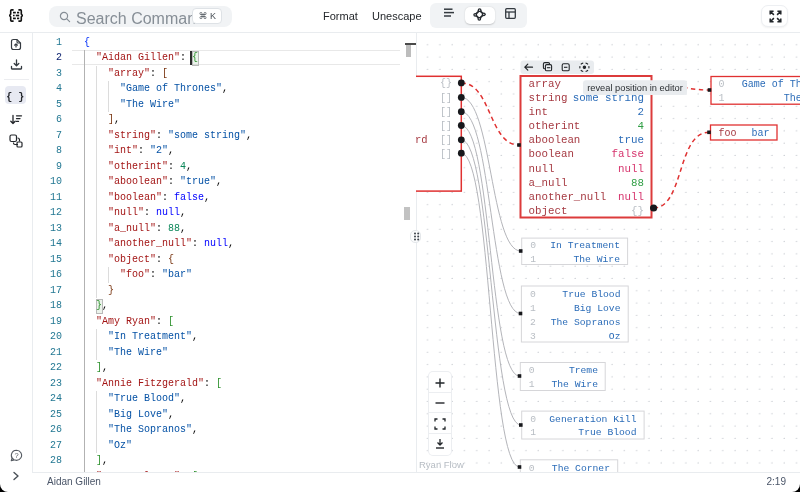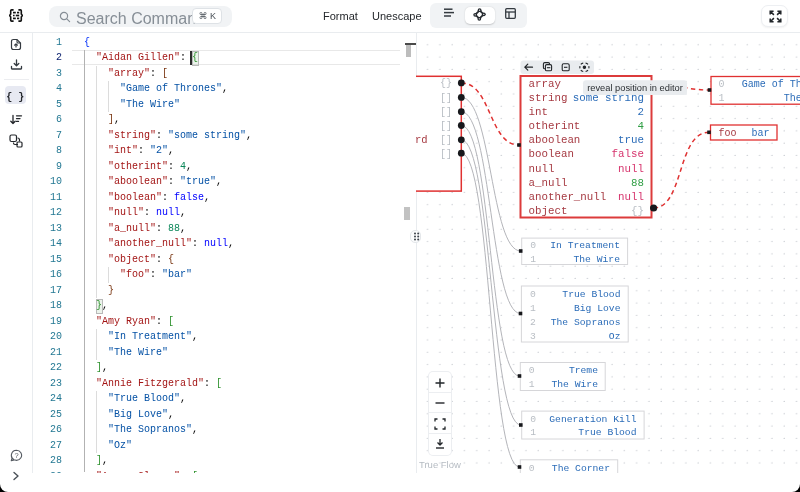--- a/index.html
+++ b/index.html
@@ -434,21 +434,26 @@
         </g>
       </svg>
     </div>
     <div class="cell" style="border-bottom:none">
       <svg class="abs" style="left:5px;top:4.5px" width="12" height="12" viewBox="0 0 12 12">
         <path d="M6 1 L6 7 M3.5 4.5 L6 7 L8.5 4.5" fill="none" stroke="#212529" stroke-width="1.3" stroke-linejoin="round"></path>
         <line x1="2" y1="10" x2="10" y2="10" stroke="#212529" stroke-width="1.4"></line>
       </svg>
     </div>
   </div>
-  <div id="rflow">True Flow</div>
-
+  <div id="rflow">Ryan Flow</div>
+
+  <div id="statusbar">
+    <div class="tline"></div>
+    <span class="lbl">Aidan Gillen</span>
+    <span class="pos">2:19</span>
+  </div>
 
   <div class="corner" style="left:0"></div>
   <div class="cornerw" style="left:0; border-bottom-left-radius:8px"></div>
   <div class="corner" style="right:0"></div>
   <div class="cornerw" style="right:0; border-bottom-right-radius:8px"></div>
 
 </div>
 
 </body></html>

